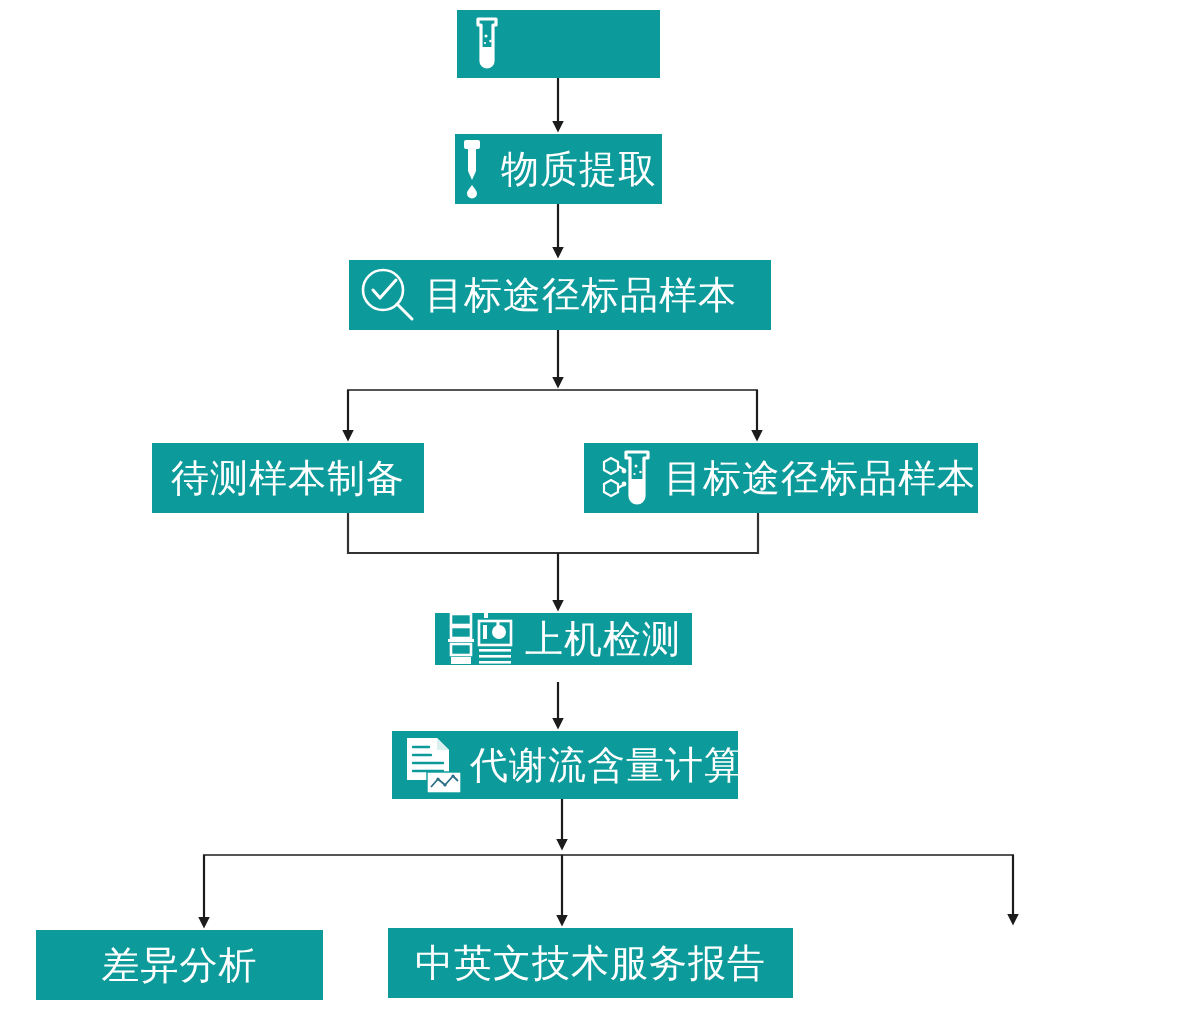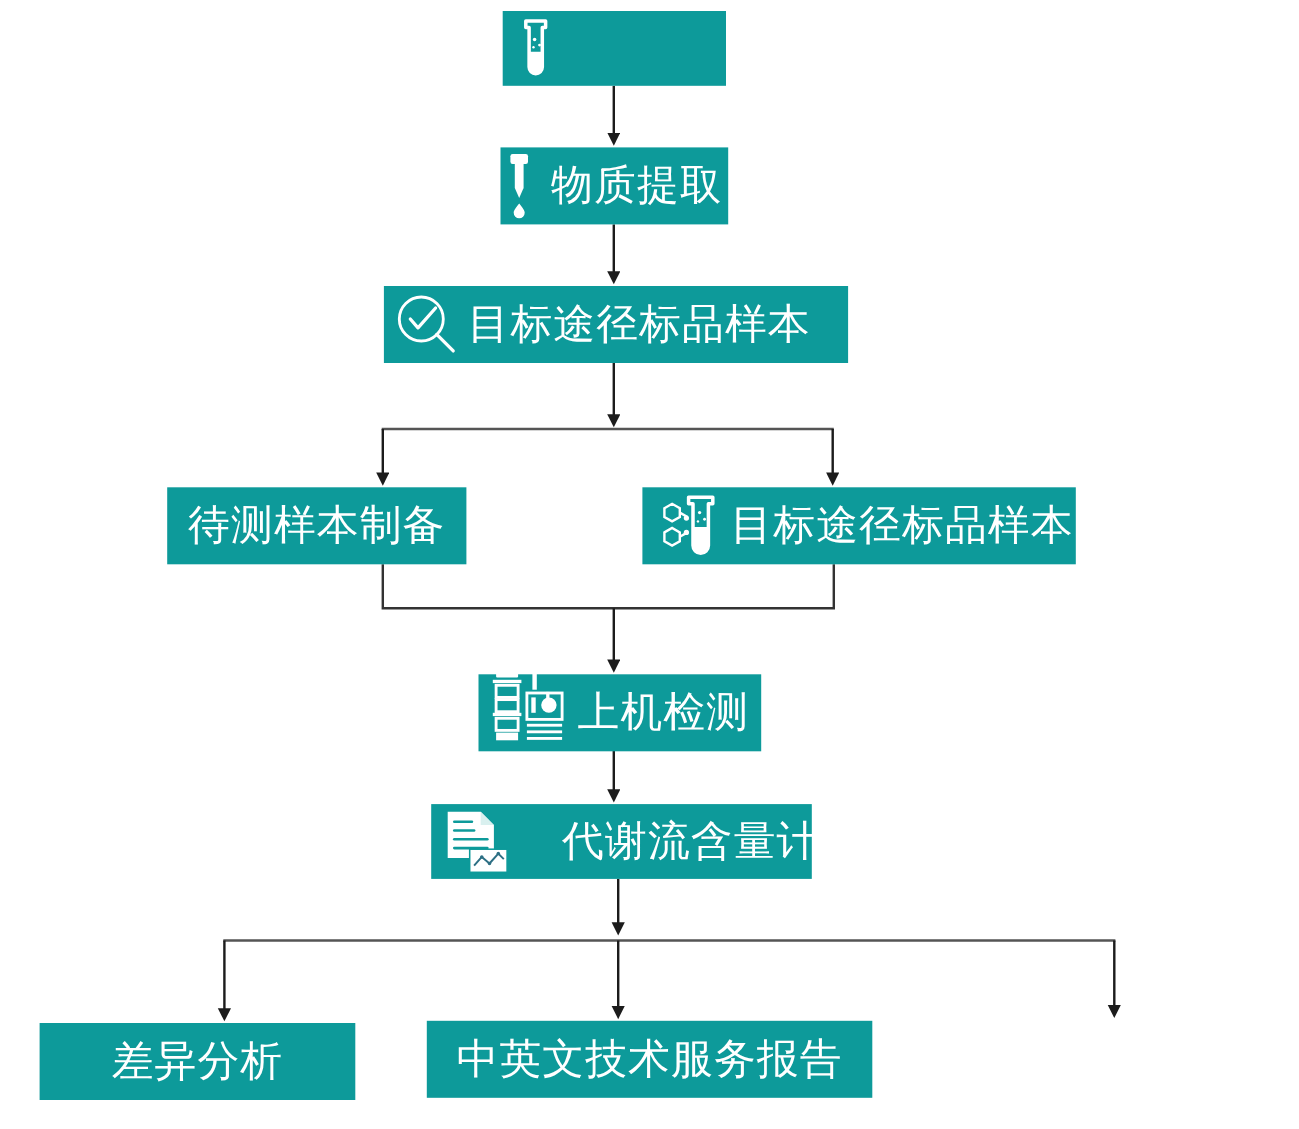--- a/index.html
+++ b/index.html
@@ -128,21 +128,21 @@
         <path d="M33,6 h22 v6 h-4 v38 a7,7 0 0 1 -14,0 v-38 h-4 z" fill="none" stroke="#fff" stroke-width="3.2" stroke-linejoin="round"></path>
         <path d="M37.5,33 h13 v17 a6.5,6.5 0 0 1 -13,0 z" fill="#fff"></path>
         <circle cx="43" cy="20" r="1.5" fill="#fff"></circle>
         <circle cx="47.5" cy="26" r="1.3" fill="#fff"></circle>
         <circle cx="41.5" cy="28" r="1.1" fill="#fff"></circle>
       </svg>
     </span>
     <span class="label" style="font-size:38px;margin-left:6px;">目标途径标品样本</span>
   </div>
 
-  <div class="node with-icon" style="left:435px;top:613px;width:257px;height:70px;padding-left:8px;overflow:visible;">
+  <div class="node with-icon" style="left:435px;top:613px;width:257px;height:52px;padding-left:8px;overflow:visible;">
     <span class="icon" style="width:72px;height:86px;position:relative;top:-9px;">
       <svg width="72" height="86" viewBox="0 0 72 86">
 
         <g fill="#fff">
           <rect x="12" y="6" width="3" height="7"></rect>
           <rect x="20" y="6" width="3" height="7"></rect>
           <circle cx="13.5" cy="5" r="2.2"></circle>
           <circle cx="21.5" cy="5" r="2.2"></circle>
           <rect x="8" y="13" width="20" height="7" rx="1"></rect>
           <rect x="5" y="22" width="26" height="3"></rect>
@@ -167,21 +167,21 @@
         <g fill="#fff">
           <rect x="36" y="62" width="32" height="2.6"></rect>
           <rect x="36" y="68" width="32" height="2.6"></rect>
           <rect x="36" y="74" width="32" height="2.6"></rect>
         </g>
       </svg>
     </span>
     <span class="label" style="font-size:38px;margin-left:10px;">上机检测</span>
   </div>
 
-  <div class="node with-icon" style="left:392px;top:731px;width:346px;height:68px;padding-left:8px;gap:41px;">
+  <div class="node with-icon" style="left:392px;top:731px;width:346px;height:68px;padding-left:8px;">
     <span class="icon" style="width:66px;height:64px;">
       <svg width="64" height="62" viewBox="0 0 64 62">
         <path d="M6,4 h30 l12,12 v30 h-42 z" fill="#fff"></path>
         <path d="M36,4 v12 h12 z" fill="#d9f0ef"></path>
         <g stroke="#0D9A9A" stroke-width="2.4" stroke-linecap="round">
           <line x1="12" y1="13" x2="28" y2="13"></line>
           <line x1="12" y1="21" x2="30" y2="21"></line>
           <line x1="12" y1="29" x2="42" y2="29"></line>
           <line x1="12" y1="37" x2="42" y2="37"></line>
         </g>

